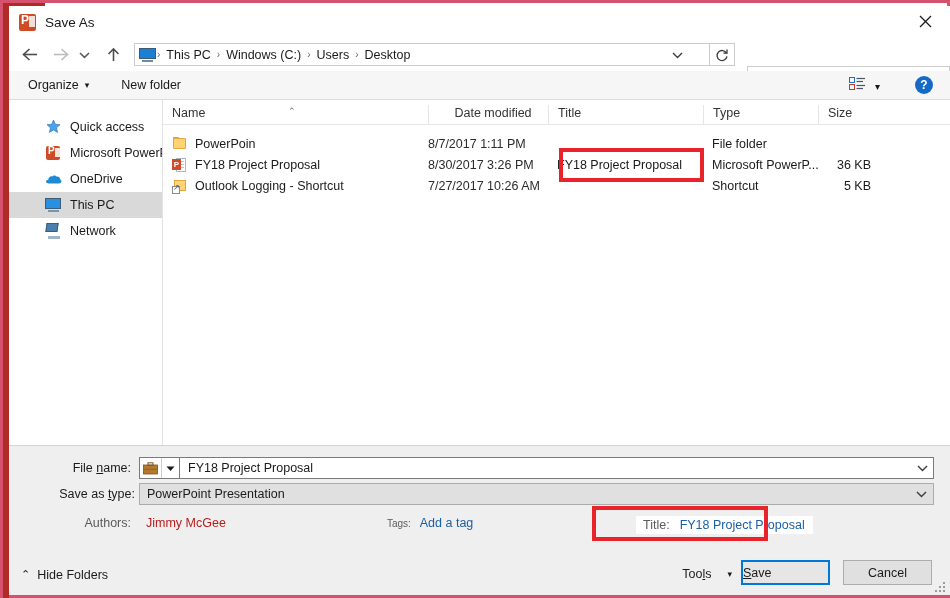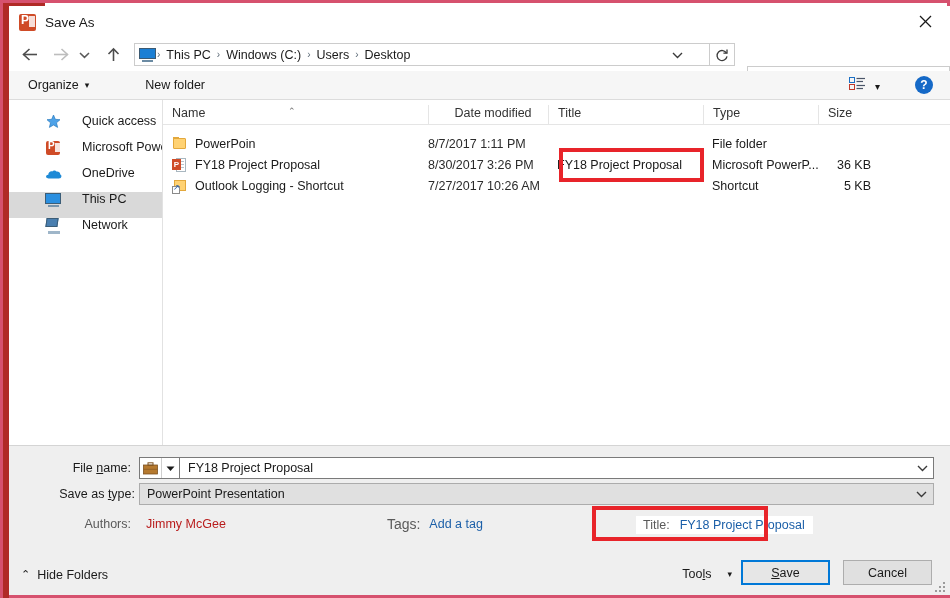--- a/index.html
+++ b/index.html
@@ -165,21 +165,21 @@
   #search-icon-wrap {
     position: absolute; right: 6px; top: 3px;
   }
 
   
   #commandbar {
     position: absolute; left: 6px; top: 68px;
     width: 941px; height: 29px;
     background: #f6f6f6;
     border-bottom: 1px solid #dcdcdc;
-    display: flex; align-items: center; gap: 24px;
+    display: flex; align-items: center;
   }
   .cmd-item {
     font-size: 12.5px;
     color: #1a1a1a;
     padding: 3px 7px;
     display: flex; align-items: center; gap: 6px;
   }
   #organize-button { margin-left: 12px; }
   #newfolder-button { margin-left: 18px; }
   #view-button {
@@ -206,27 +206,26 @@
   }
   #nav-pane {
     width: 154px; height: 345px;
     background: #ffffff;
     border-right: 1px solid #e2e2e2;
     padding-top: 14px;
     flex: none;
   }
   .nav-item {
     height: 26px;
-    display: flex; align-items: flex-start;
+    display: flex; align-items: center;
     padding-left: 36px;
     font-size: 12.5px;
     color: #1a1a1a;
     white-space: nowrap;
     overflow: hidden;
-    gap: 12px;
   }
   .nav-item.selected { background: #cce8ff00; }
   #nav-item-thispc.selected { background: #d9d9d9; }
   .nav-ico {
     width: 17px; height: 16px;
     margin-right: 8px;
     position: relative;
     flex: none;
   }
 
@@ -352,21 +351,21 @@
   #savetype-value { margin-left: 7px; }
   #savetype-dropdown {
     position: absolute; right: 3px; top: 0;
     width: 18px; height: 20px;
     display: flex; align-items: center; justify-content: center;
   }
 
   #meta-row { left: 0; top: 70px; width: 788px; }
   #authors-label { width: 130px; padding-right: 8px; color: #5a5a5a; }
   #authors-value { font-size: 12.5px; color: #b91c1c; margin-left: 7px; }
-  #tags-label { font-size: 14px; color: #5a5a5a; margin-left: 161px; }
+  #tags-label { font-size: 10px; color: #5a5a5a; margin-left: 161px; }
   #tags-value { font-size: 12.5px; color: #1b5fa8; margin-left: 9px; }
   #title-field {
     position: absolute; left: 627px; top: 70px;
     display: flex; align-items: center;
     background: #ffffff;
     padding: 2px 8px 2px 7px;
   }
   #title-label { font-size: 12.5px; color: #5a5a5a; }
   #title-value { font-size: 12.5px; color: #1b5fa8; margin-left: 10px; }
 
@@ -387,21 +386,21 @@
     font-size: 12.5px; color: #1a1a1a;
     display: flex; align-items: center; gap: 16px;
     padding: 3px 4px;
   }
   #save-button {
     position: absolute; right: 120px; top: 6px;
     width: 89px; height: 25px;
     background: #e6e6e6;
     border: 2px solid #0078d7;
     font-size: 12.5px; color: #1a1a1a;
-    display: flex; align-items: center; justify-content: center;
+    display: flex; align-items: center; 
   }
   #cancel-button {
     position: absolute; right: 18px; top: 6px;
     width: 89px; height: 25px;
     background: #e0e0e0;
     border: 1px solid #adadad;
     font-size: 12.5px; color: #1a1a1a;
     display: flex; align-items: center; justify-content: center;
   }
   #resize-grip {

